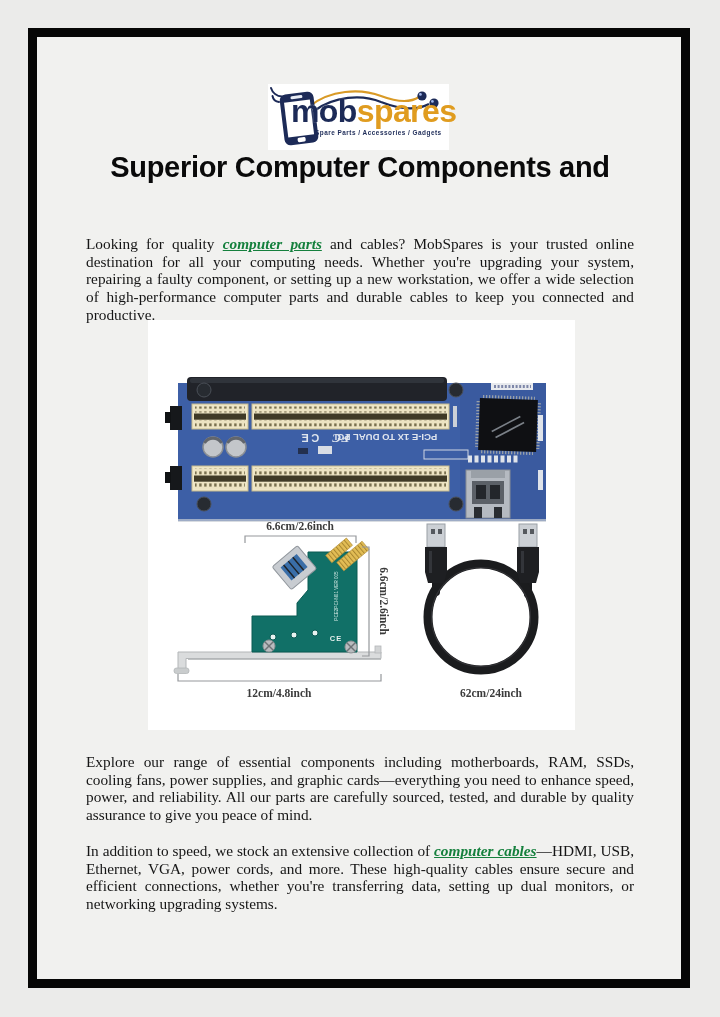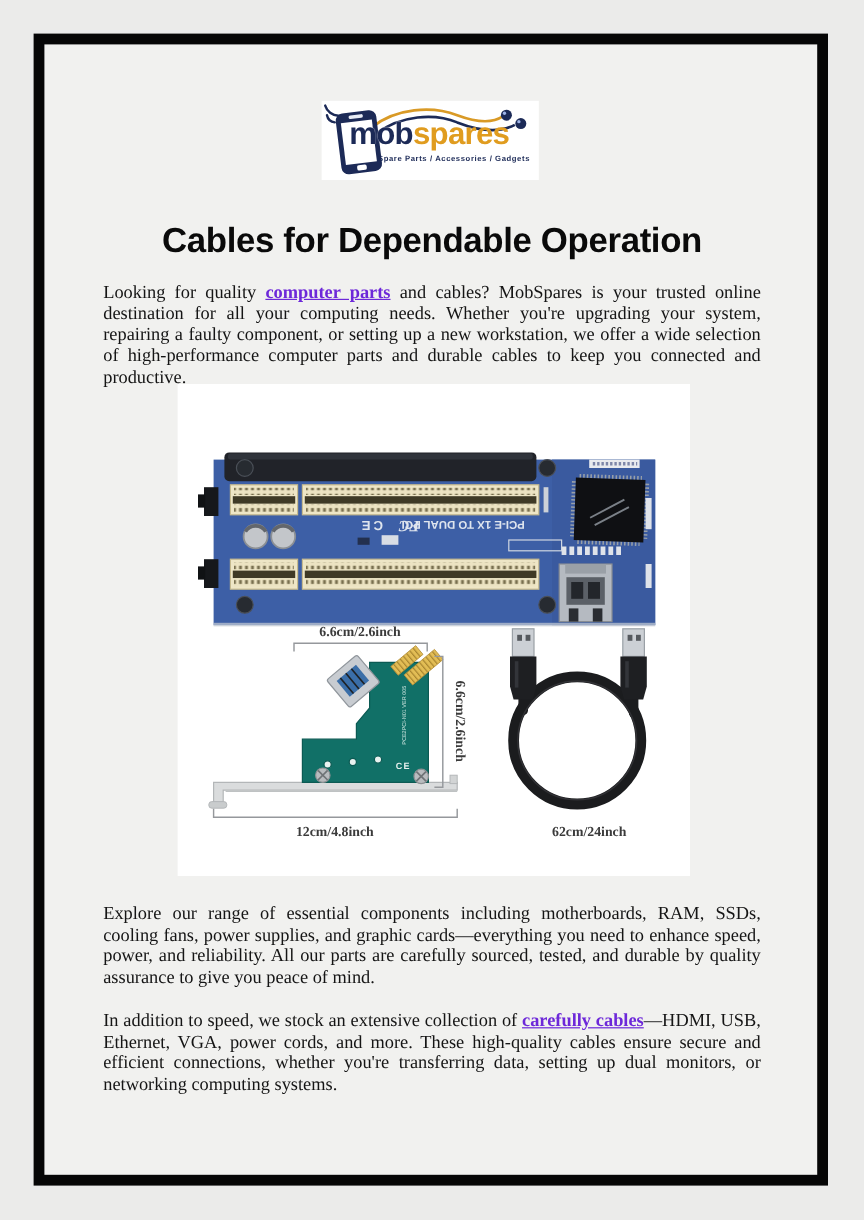--- a/index.html
+++ b/index.html
@@ -4,36 +4,36 @@
 <style>
   html,body{margin:0;padding:0;background:#e9e9e8;}
   .page{position:relative;width:720px;height:1017px;background:#ebebea;overflow:hidden;
         font-family:"Liberation Serif",serif;}
   .frame{position:absolute;left:28px;top:28px;width:662px;height:960px;
          background:#f1f1ef;border:9px solid #060606;box-sizing:border-box;}
   
   .logo{position:absolute;left:268px;top:84px;width:181px;height:66px;background:#ffffff;}
   .logo svg{position:absolute;left:0;top:0;}
   .brand-text{position:absolute;left:23px;top:12px;font-family:"Liberation Sans",sans-serif;
-              font-weight:800;font-size:26px;letter-spacing:-0.6px;line-height:30px;white-space:nowrap;}
+              font-weight:800;font-size:32px;letter-spacing:-0.6px;line-height:30px;white-space:nowrap;}
   .brand-text .mob{color:#1c2a57;text-shadow:0 0 1px #ffffff;}
   .brand-text .spares{color:#e09c1f;}
   .tagline{position:absolute;left:47px;top:45px;width:130px;font-family:"Liberation Sans",sans-serif;
            font-size:6.4px;font-weight:700;letter-spacing:0.5px;color:#1c2a57;white-space:nowrap;}
   
   .heading{position:absolute;left:0;top:150px;width:720px;margin:0;text-align:center;
            font-family:"Liberation Sans",sans-serif;font-weight:700;font-size:29px;
            line-height:34px;color:#0a0a0a;letter-spacing:-0.3px;}
   
   .body{position:absolute;left:86px;width:548px;margin:0;text-align:justify;
         font-size:15.3px;line-height:17.7px;color:#151515;}
   .para1{top:235px;}
   .para2{top:753px;}
   .para3{top:842px;}
-  a.link{color:#6d28d9;font-weight:bold;text-decoration:underline;cursor:pointer;}
+  a.link{color:#15803d;font-weight:bold;text-decoration:underline;cursor:pointer;font-style:italic;}
   
   .product{position:absolute;left:148px;top:320px;width:427px;height:410px;background:#ffffff;}
   .dimlabel{font-family:"Liberation Serif",serif;font-weight:bold;}
 </style>
 </head>
 <body>
 
 <div class="page">
   <div class="frame"></div>
 
@@ -55,21 +55,21 @@
       </g>
       <g fill="none" stroke="#1c2a57" stroke-width="2" stroke-linecap="round">
         <path d="M11,18 A7.5,7.5 0 0 1 4.5,12"></path>
         <path d="M14,12.5 A12,12 0 0 1 3,4"></path>
       </g>
     </svg>
     <div class="brand-text"><span class="mob">mob</span><span class="spares">spares</span></div>
     <div class="tagline">Spare Parts / Accessories / Gadgets</div>
   </div>
 
-  <h1 class="heading"><br><span>Cables for Dependable Operation</span></h1>
+  <h1 class="heading"><span>Superior Computer Components and</span><br></h1>
 
   <p class="body para1"><span>Looking for quality </span><a class="link" href="#">computer parts</a><span> and cables? MobSpares is your trusted online destination for all your computing needs. Whether you're upgrading your system, repairing a faulty component, or setting up a new workstation, we offer a wide selection of high-performance computer parts and durable cables to keep you connected and productive.</span></p>
 
   <div class="product">
     <svg width="427" height="410" viewBox="0 0 427 410">
       <defs>
         <pattern id="pins" width="5" height="6" patternUnits="userSpaceOnUse">
           <rect width="5" height="6" fill="#ece3c2"></rect>
           <rect x="1.2" y="1.4" width="2.4" height="3.2" fill="#79704f"></rect>
         </pattern>
@@ -240,14 +240,14 @@
       </g>
       <text class="dimlabel" x="152" y="210" text-anchor="middle" font-size="11.5" fill="#3b3b3b" font-family="Liberation Serif, serif" font-weight="bold">6.6cm/2.6inch</text>
       <text class="dimlabel" x="232" y="281" transform="rotate(90 232 281)" text-anchor="middle" font-size="11.5" fill="#3b3b3b" font-family="Liberation Serif, serif" font-weight="bold">6.6cm/2.6inch</text>
       <text class="dimlabel" x="131" y="377" text-anchor="middle" font-size="11.5" fill="#3b3b3b" font-family="Liberation Serif, serif" font-weight="bold">12cm/4.8inch</text>
       <text class="dimlabel" x="343" y="377" text-anchor="middle" font-size="11.5" fill="#3b3b3b" font-family="Liberation Serif, serif" font-weight="bold">62cm/24inch</text>
     </svg>
   </div>
 
   <p class="body para2">Explore our range of essential components including motherboards, RAM, SSDs, cooling fans, power supplies, and graphic cards—everything you need to enhance speed, power, and reliability. All our parts are carefully sourced, tested, and durable by quality assurance to give you peace of mind.</p>
 
-  <p class="body para3"><span>In addition to speed, we stock an extensive collection of </span><a class="link" href="#">carefully cables</a><span>—HDMI, USB, Ethernet, VGA, power cords, and more. These high-quality cables ensure secure and efficient connections, whether you're transferring data, setting up dual monitors, or networking computing systems.</span></p>
+  <p class="body para3"><span>In addition to speed, we stock an extensive collection of </span><a class="link" href="#">computer cables</a><span>—HDMI, USB, Ethernet, VGA, power cords, and more. These high-quality cables ensure secure and efficient connections, whether you're transferring data, setting up dual monitors, or networking upgrading systems.</span></p>
 </div>
 
 </body></html>

